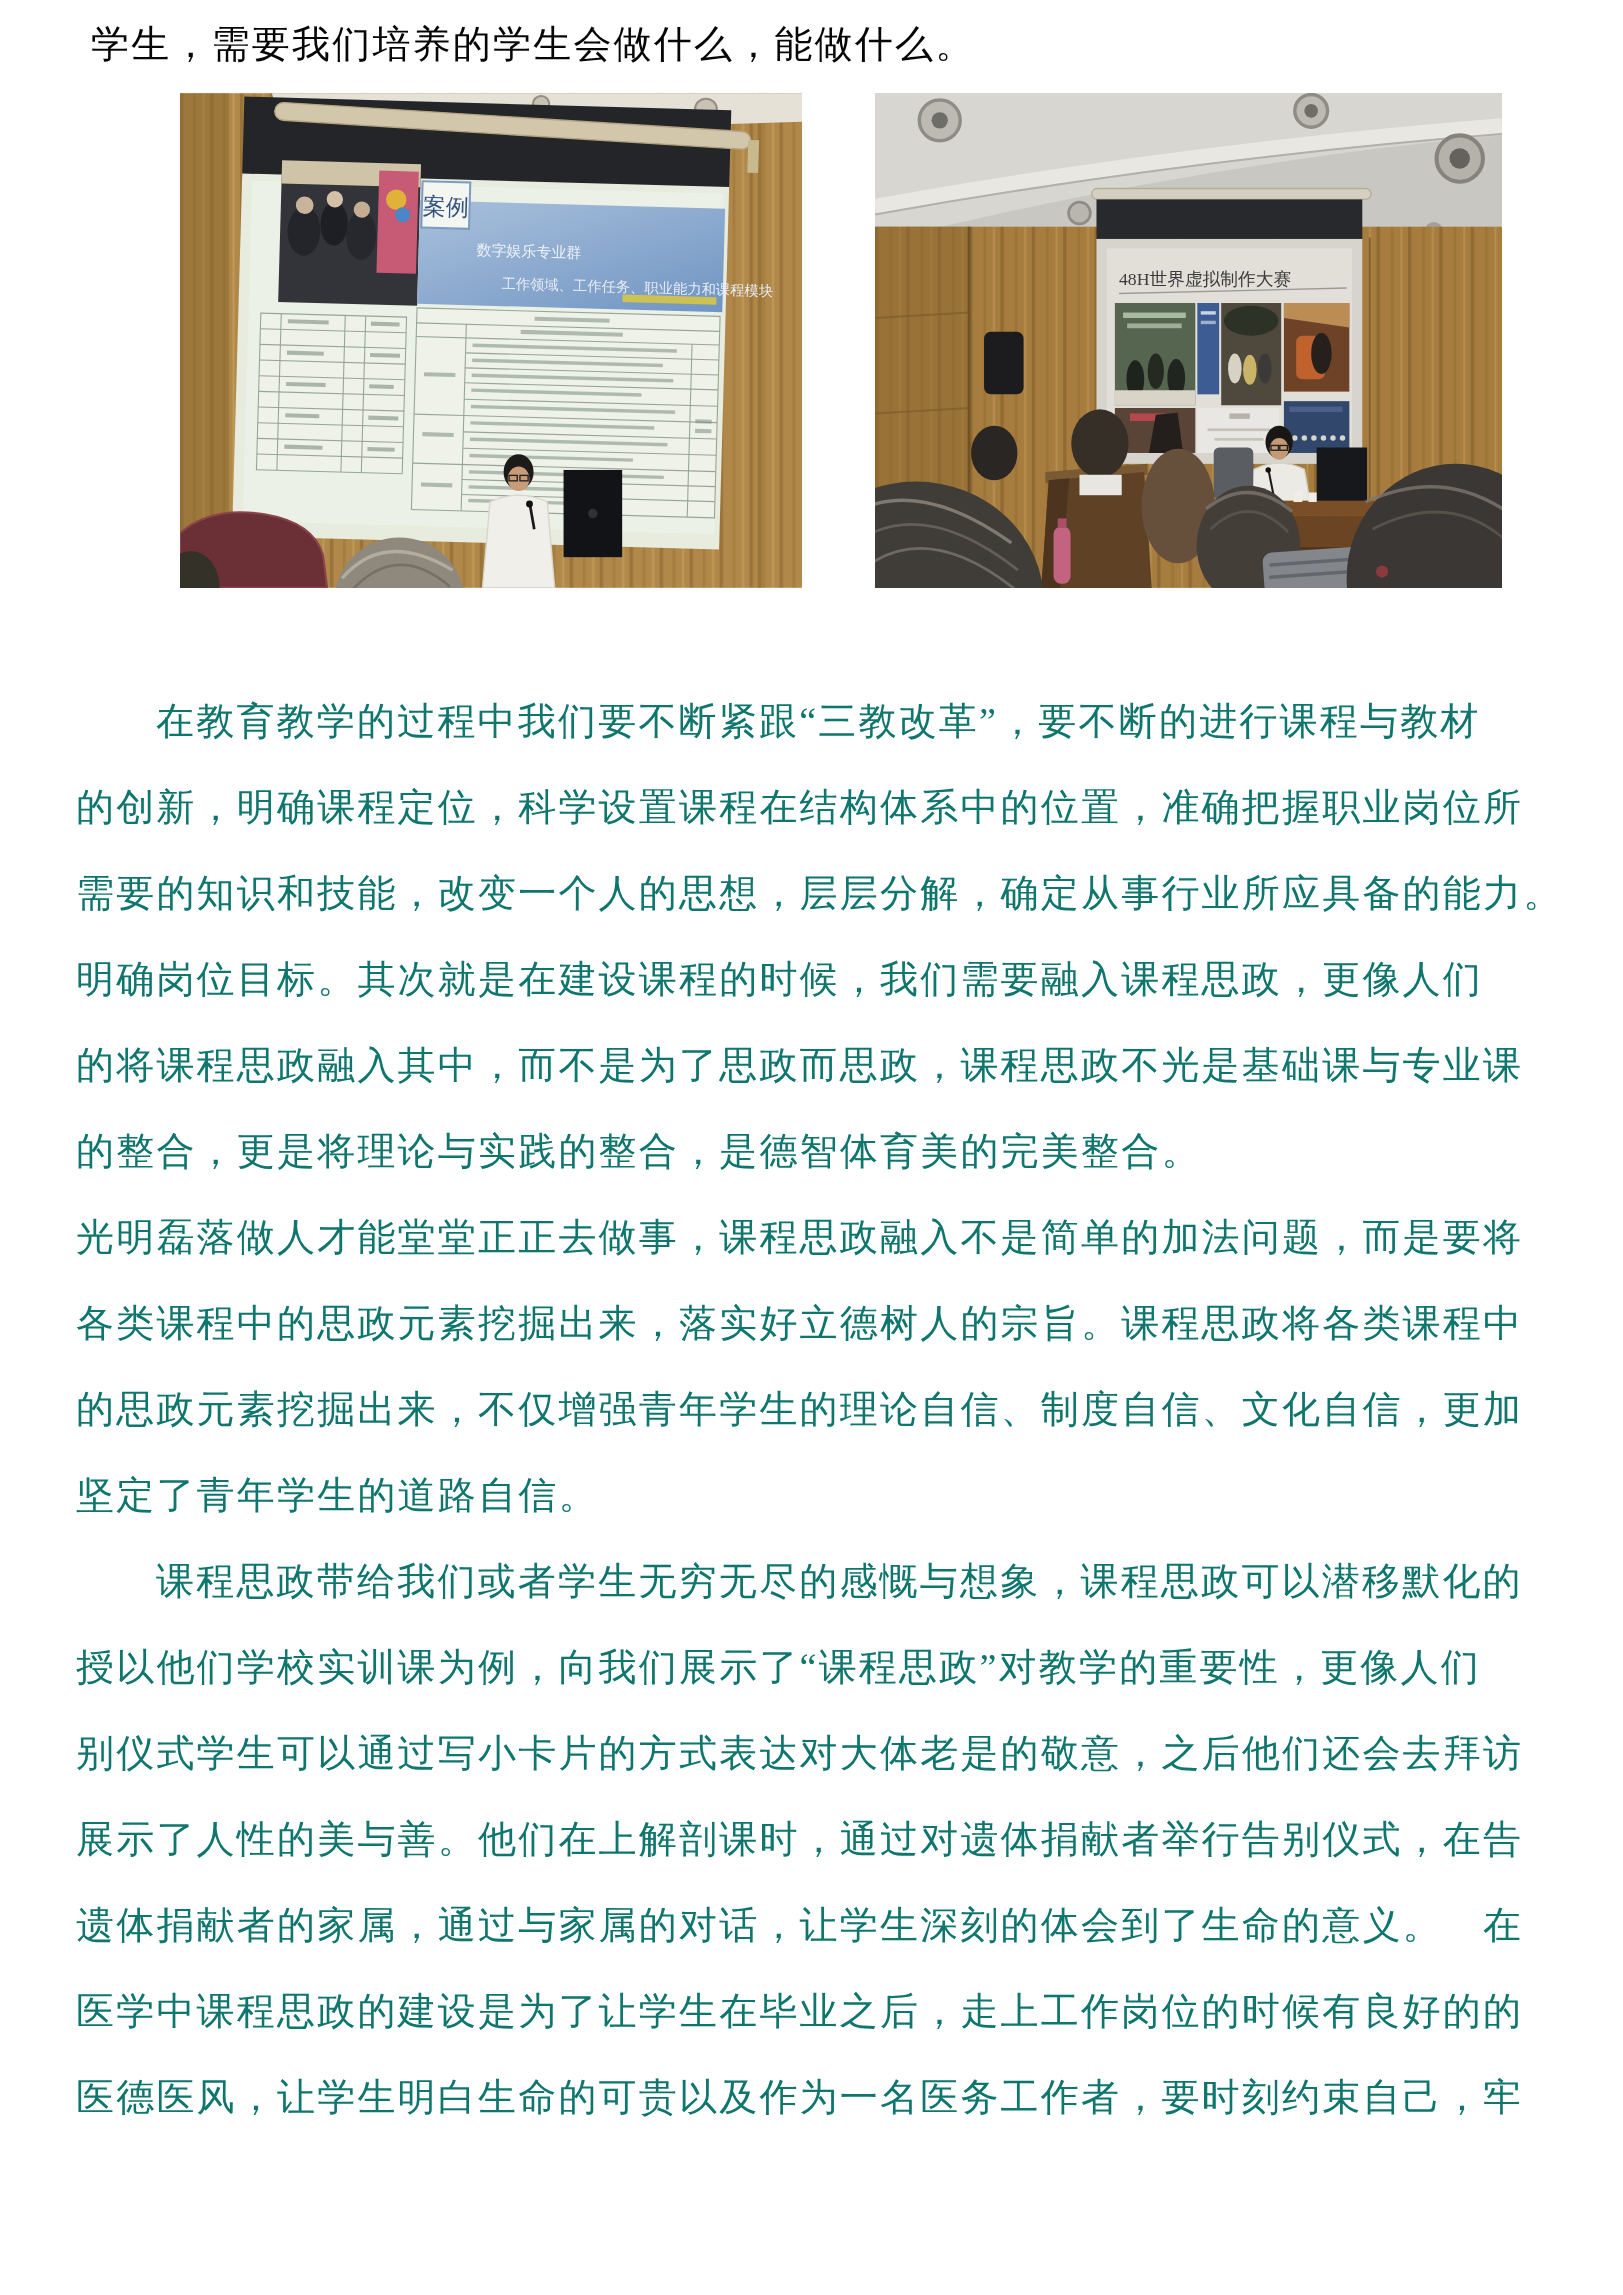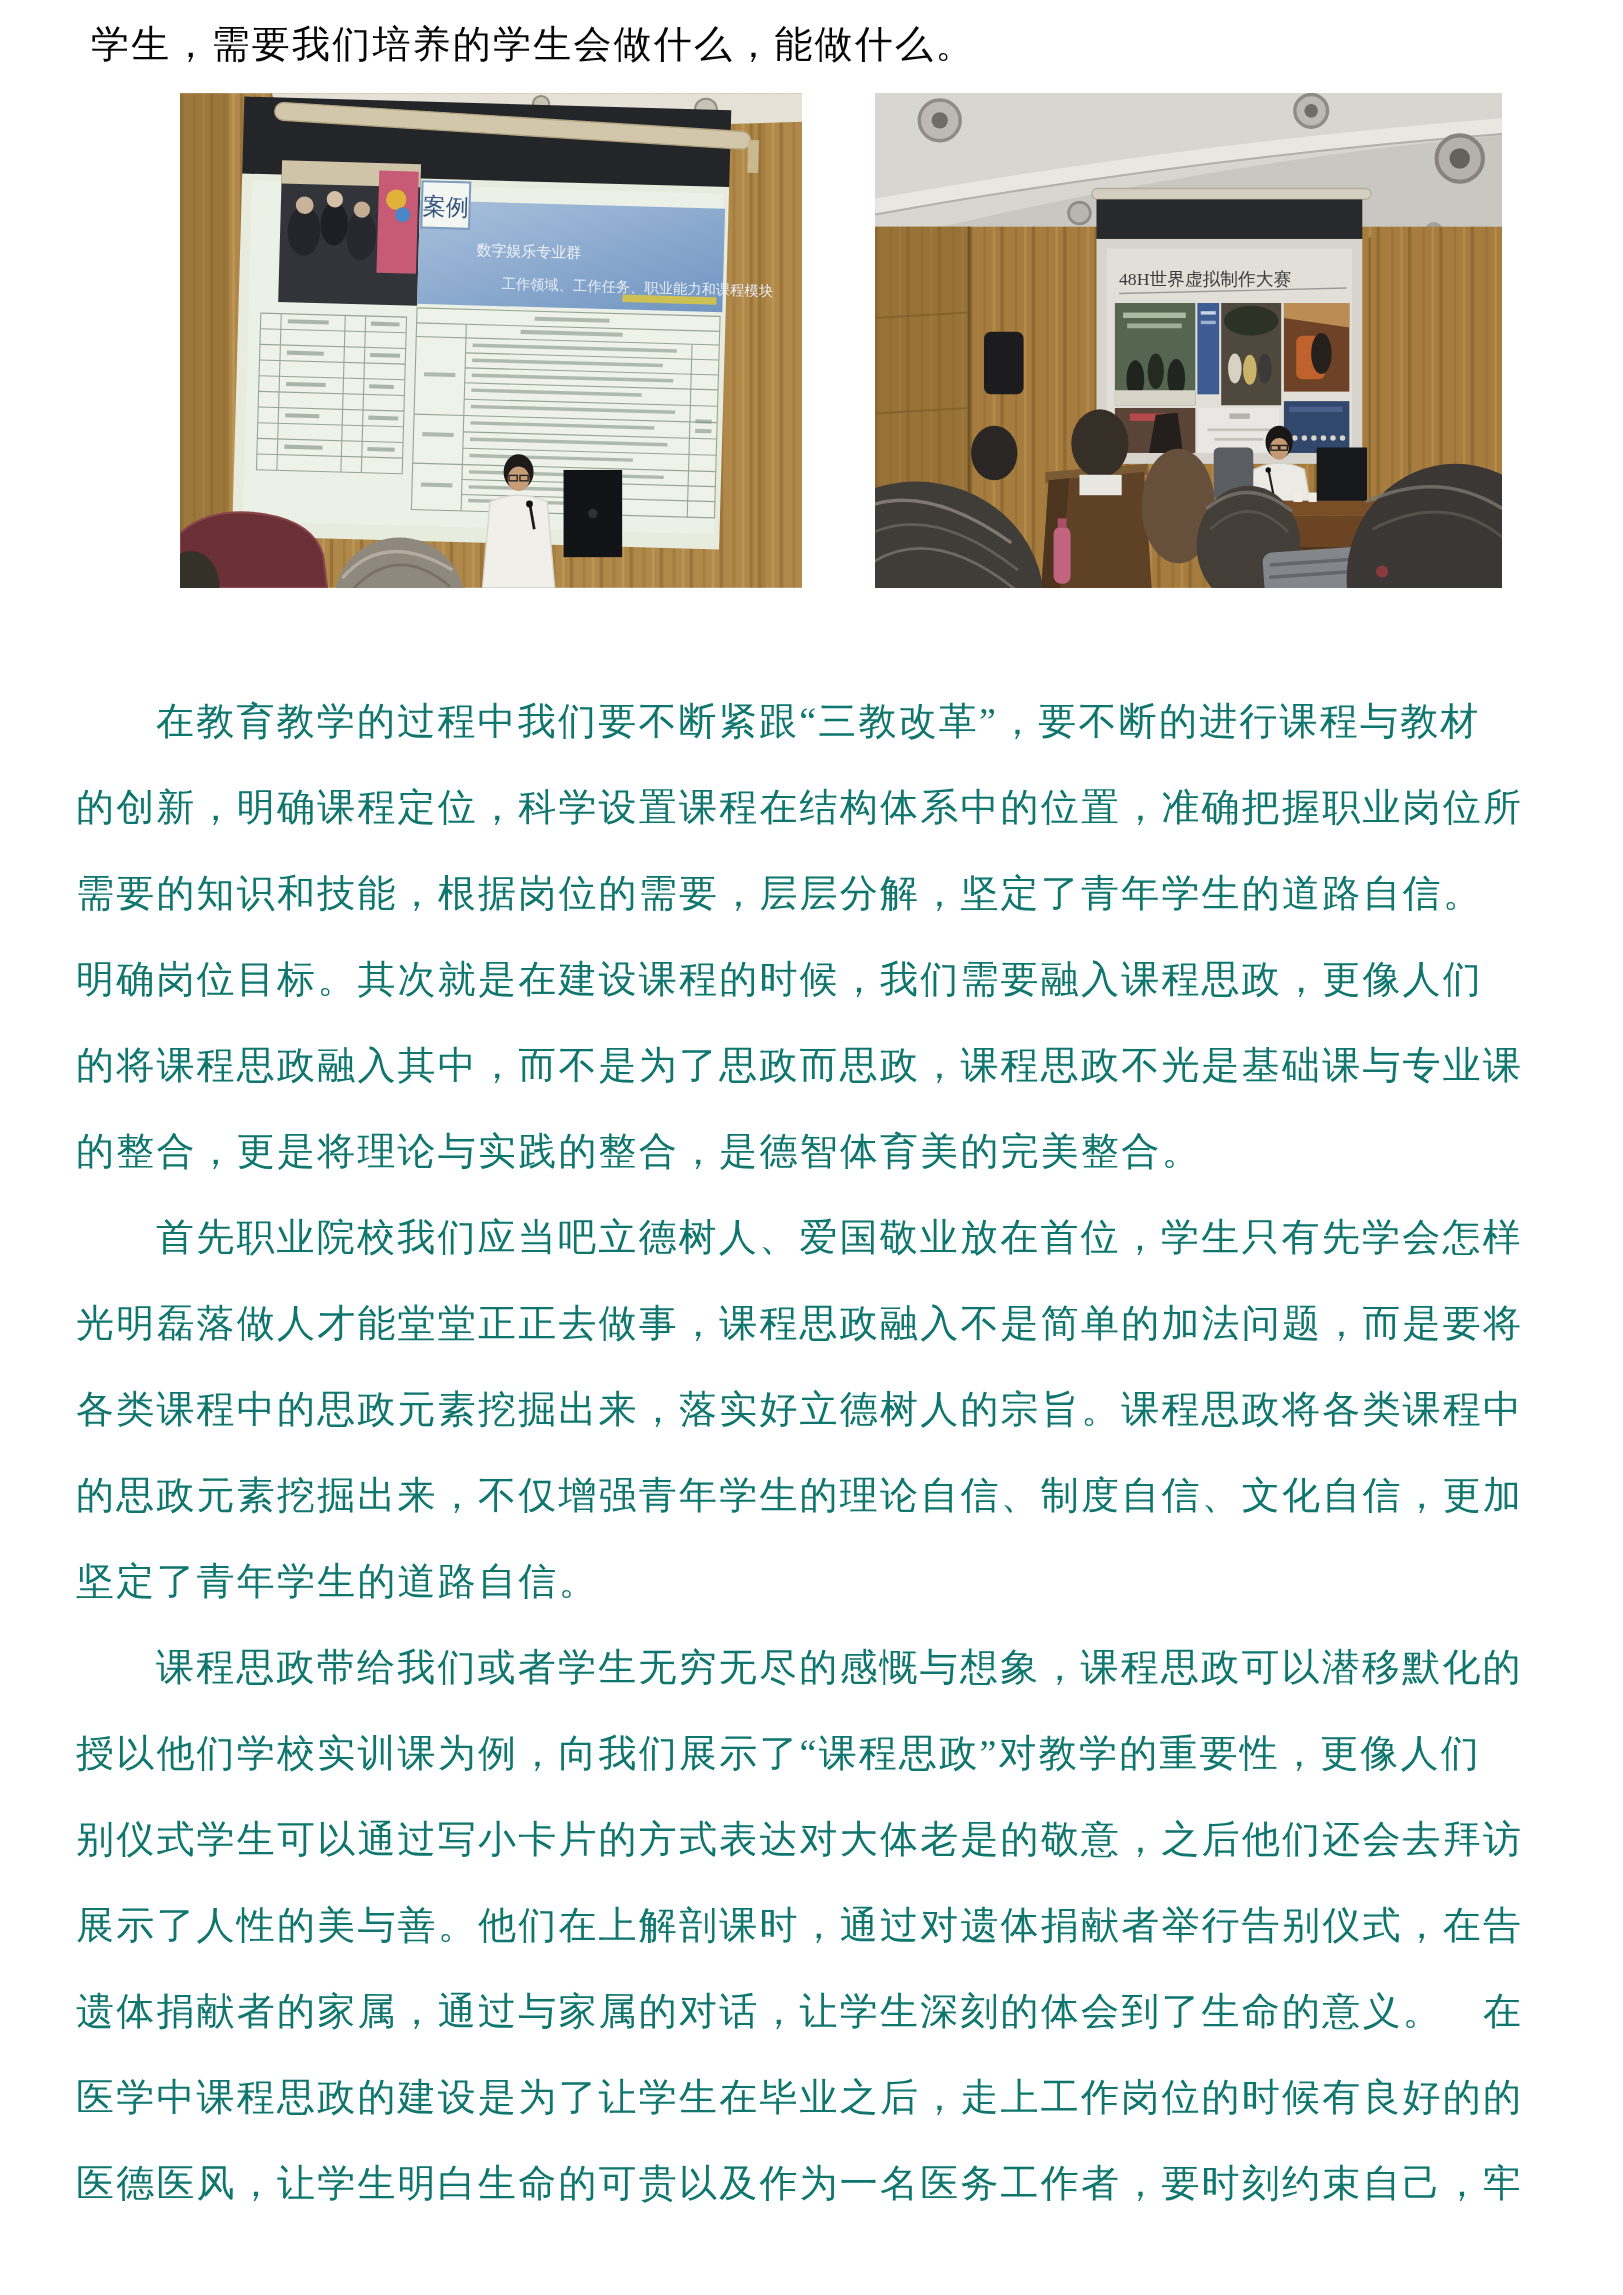--- a/index.html
+++ b/index.html
@@ -326,27 +326,26 @@
         </g>
       </svg>
     </div>
 
   </div>
 
   <div class="bodytext">
       <div class="paragraph">
         <div class="line first">在教育教学的过程中我们要不断紧跟“三教改革”，要不断的进行课程与教材</div>
         <div class="line">的创新，明确课程定位，科学设置课程在结构体系中的位置，准确把握职业岗位所</div>
-        <div class="line">需要的知识和技能，根据岗位的需要，层层分解，坚定了青年学生的道路自信。</div>
+        <div class="line">需要的知识和技能，改变一个人的思想，层层分解，确定从事行业所应具备的能力。</div>
         <div class="line">明确岗位目标。其次就是在建设课程的时候，我们需要融入课程思政，更像人们</div>
         <div class="line">的将课程思政融入其中，而不是为了思政而思政，课程思政不光是基础课与专业课</div>
         <div class="line last">的整合，更是将理论与实践的整合，是德智体育美的完美整合。</div>
       </div>
       <div class="paragraph">
-        <div class="line first">首先职业院校我们应当吧立德树人、爱国敬业放在首位，学生只有先学会怎样</div>
         <div class="line">光明磊落做人才能堂堂正正去做事，课程思政融入不是简单的加法问题，而是要将</div>
         <div class="line">各类课程中的思政元素挖掘出来，落实好立德树人的宗旨。课程思政将各类课程中</div>
         <div class="line">的思政元素挖掘出来，不仅增强青年学生的理论自信、制度自信、文化自信，更加</div>
         <div class="line last">坚定了青年学生的道路自信。</div>
       </div>
       <div class="paragraph">
         <div class="line first">课程思政带给我们或者学生无穷无尽的感慨与想象，课程思政可以潜移默化的</div>
         <div class="line">授以他们学校实训课为例，向我们展示了“课程思政”对教学的重要性，更像人们</div>
         <div class="line">别仪式学生可以通过写小卡片的方式表达对大体老是的敬意，之后他们还会去拜访</div>
         <div class="line">展示了人性的美与善。他们在上解剖课时，通过对遗体捐献者举行告别仪式，在告</div>

